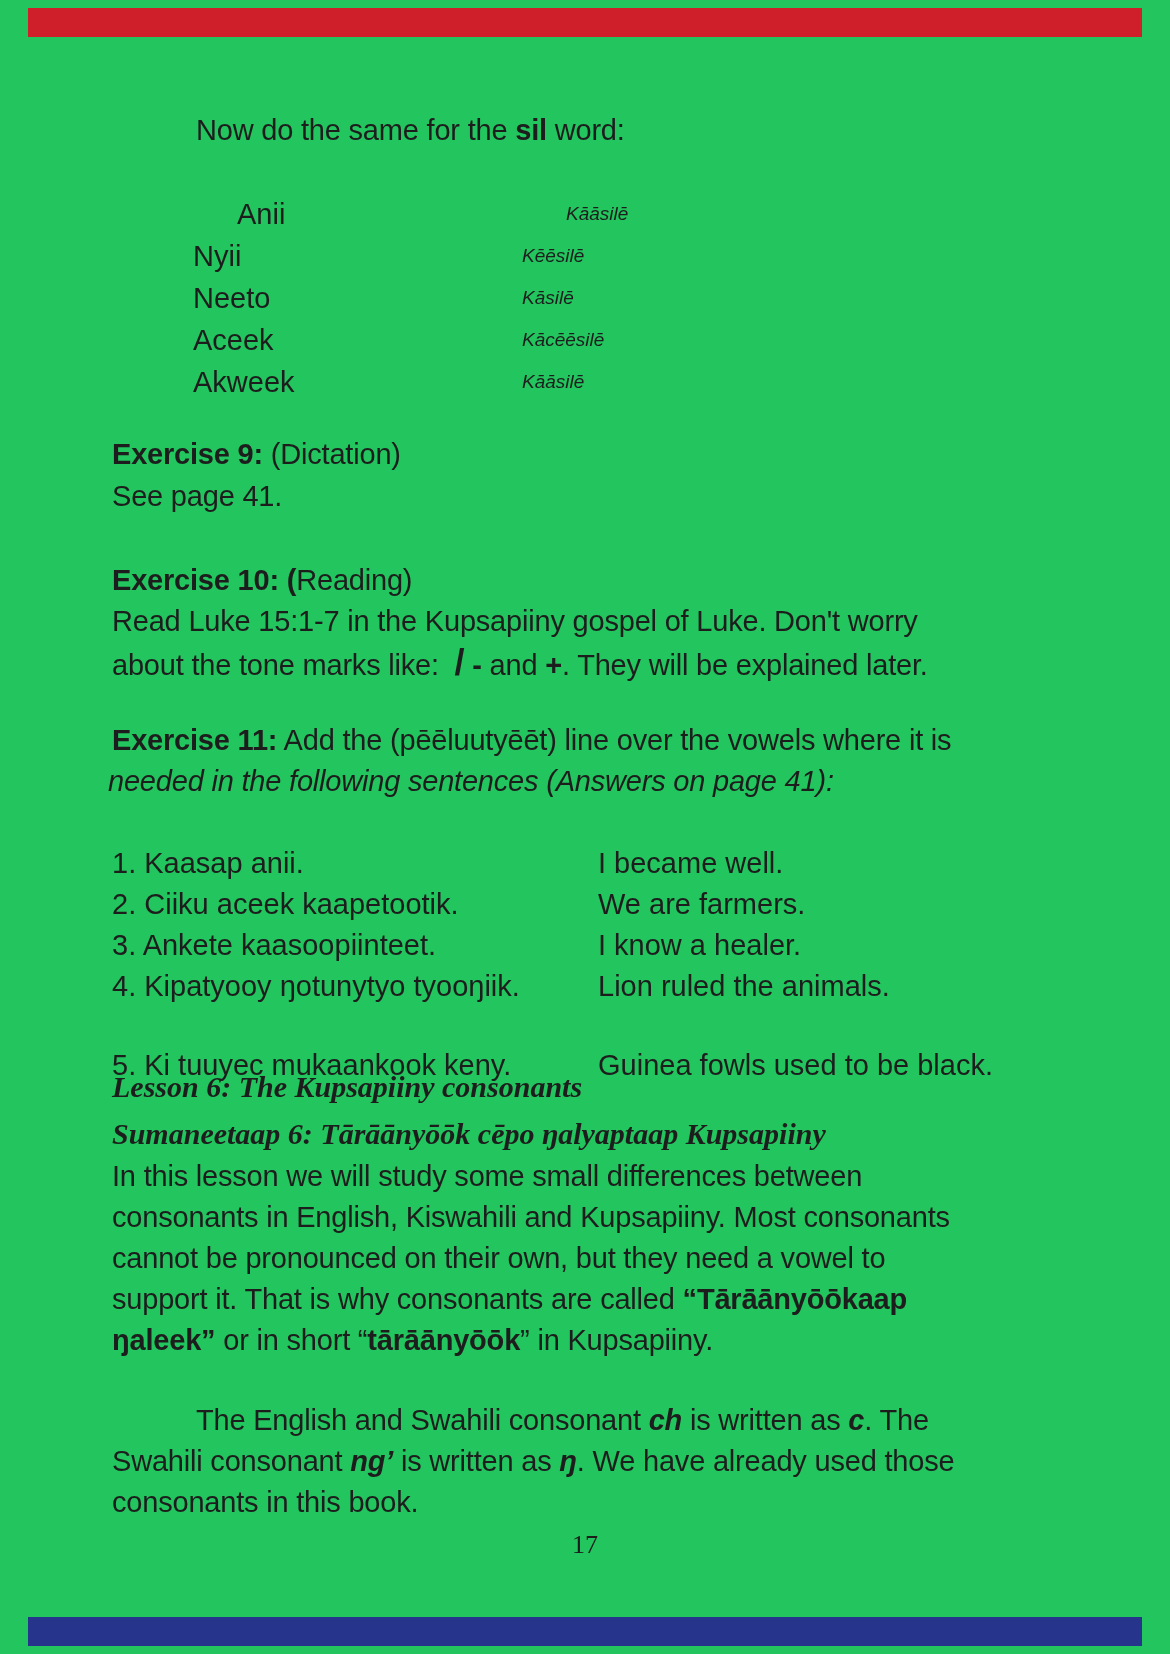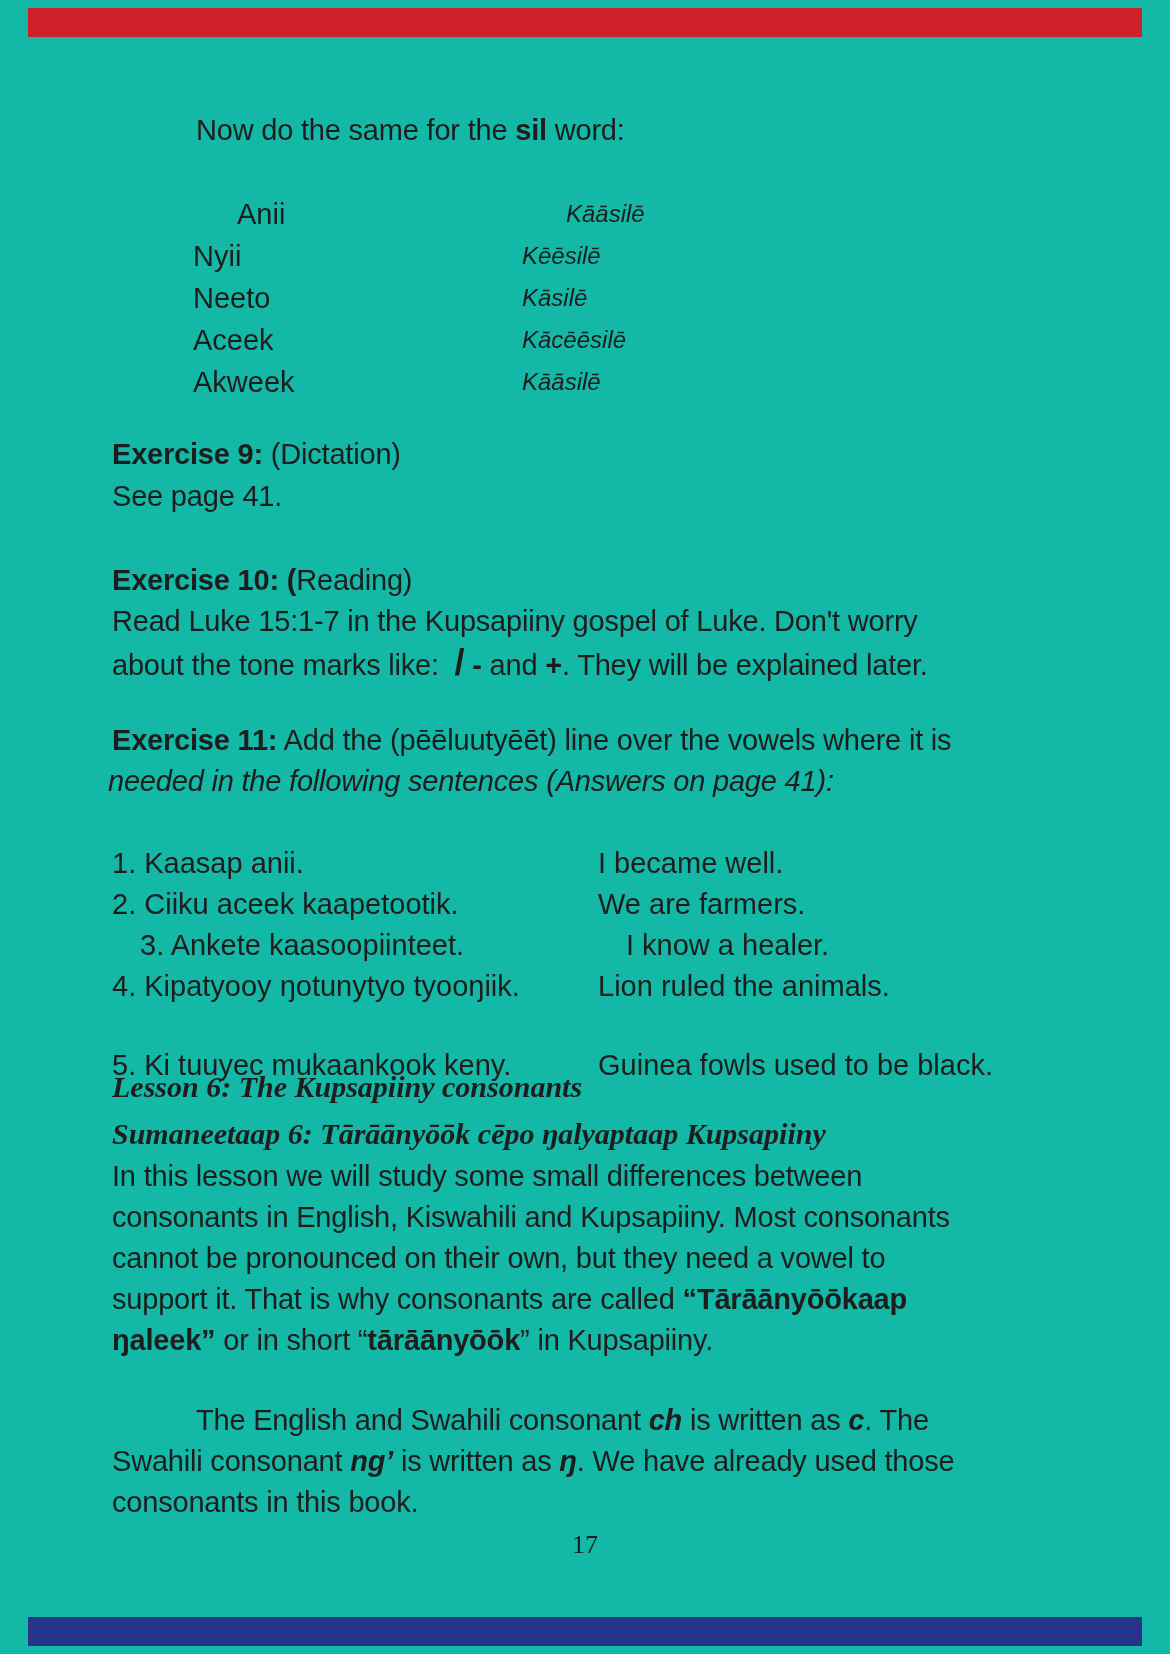--- a/index.html
+++ b/index.html
@@ -1,31 +1,31 @@
 <!DOCTYPE html>
 <html><head>
 <meta charset="utf-8">
 <style>
   html,body{margin:0;padding:0;background:#ffffff;}
   .page{
-    position:relative;width:1170px;height:1654px;background:#14b8a6;
+    position:relative;width:1170px;height:1654px;background:#22c55e;
     font-family:"Liberation Sans","DejaVu Sans",sans-serif;color:#1d1d1d;
     overflow:hidden;
   }
   .bar{position:absolute;left:28px;width:1114px;height:29px;}
   .bar.top{top:8px;}
   .bar.bottom{top:1617px;}
   .txt{position:absolute;font-size:29px;line-height:41px;letter-spacing:-0.2px;white-space:pre;}
   .b{font-weight:bold;}
   .bi{font-weight:bold;font-style:italic;}
   .big{font-weight:bold;font-size:36px;}
   .heading{position:absolute;font-weight:bold;font-style:italic;font-size:30px;line-height:41px;white-space:pre;font-family:Liberation Serif, serif;}
   .wl-row{position:absolute;left:193px;width:720px;height:42px;}
   .wl-word{position:absolute;left:0;font-size:29px;line-height:42px;white-space:pre;}
-  .wl-gloss{position:absolute;left:329px;font-style:italic;font-size:24px;line-height:42px;white-space:pre;}
+  .wl-gloss{position:absolute;left:329px;font-style:italic;font-size:19px;line-height:42px;white-space:pre;}
   .sn-row{position:absolute;left:112px;width:1000px;height:41px;}
   .sn-kup{position:absolute;left:0;font-size:29px;line-height:41px;white-space:pre;}
   .sn-eng{position:absolute;left:486px;font-size:29px;line-height:41px;white-space:pre;}
   .pagenum{position:absolute;left:0;top:1527px;width:1170px;text-align:center;
     font-family:"Liberation Serif","DejaVu Serif",serif;font-size:26px;line-height:36px;}
 </style>
 </head>
 <body>
 
 <div class="page">
@@ -76,21 +76,21 @@
 
   <div>
     <div class="sn-row" style="top:843px;">
       <span class="sn-kup">1. Kaasap anii.</span>
       <span class="sn-eng">I became well.</span>
     </div>
     <div class="sn-row" style="top:884px;">
       <span class="sn-kup">2. Ciiku aceek kaapetootik.</span>
       <span class="sn-eng">We are farmers.</span>
     </div>
-    <div class="sn-row" style="top:925px;margin-left:28px;">
+    <div class="sn-row" style="top:925px;">
       <span class="sn-kup">3. Ankete kaasoopiinteet.</span>
       <span class="sn-eng">I know a healer.</span>
     </div>
     <div class="sn-row" style="top:966px;">
       <span class="sn-kup">4. Kipatyooy ŋotunytyo tyooŋiik.</span>
       <span class="sn-eng">Lion ruled the animals.</span>
     </div>
     <div class="sn-row" style="top:1007px;margin-top:38px;">
       <span class="sn-kup">5. Ki tuuyec mukaankook keny.</span>
       <span class="sn-eng">Guinea fowls used to be black.</span>

